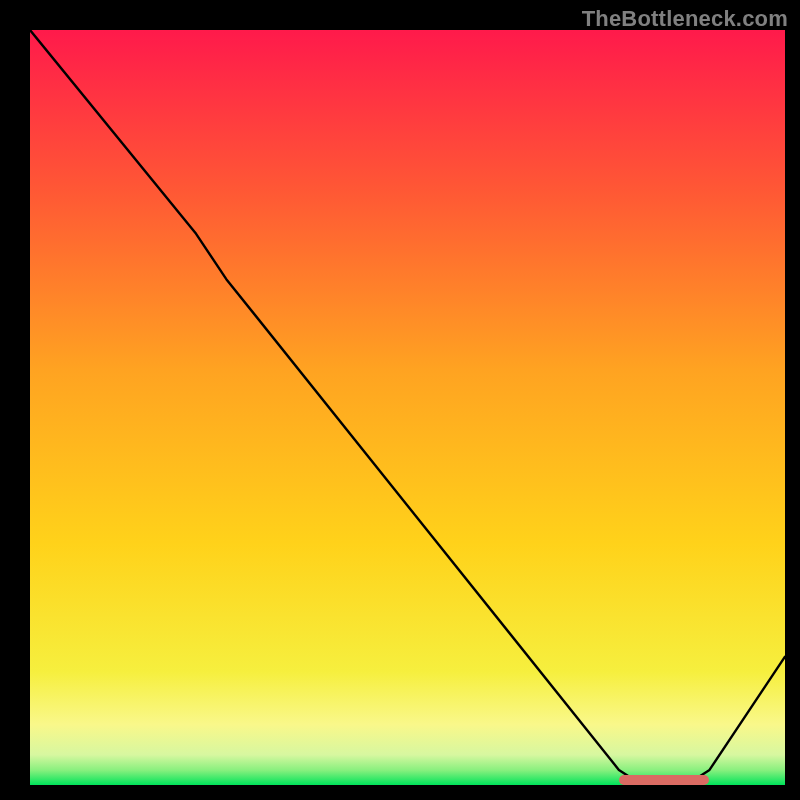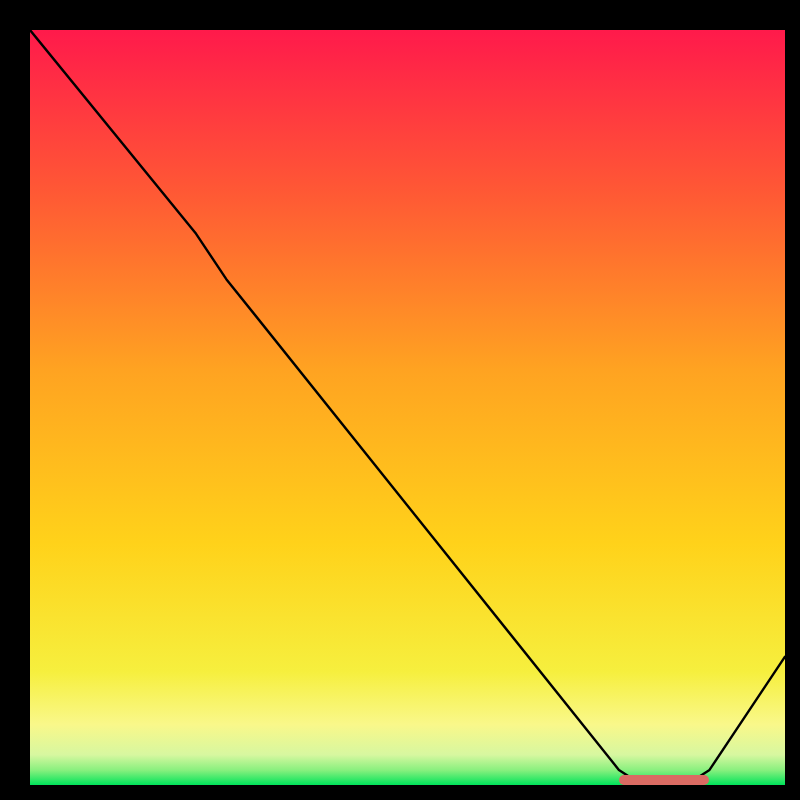--- a/index.html
+++ b/index.html
@@ -44,20 +44,21 @@
     border-radius: 5px;
     background: #da6b63;
     z-index: 3;
   }
 </style>
 </head>
 <body>
 
 <div class="wrap">
 
+  <div class="watermark">TheBottleneck.com</div>
 
   <div class="plot-area">
     <svg viewBox="0 0 755 755" preserveAspectRatio="none">
       <defs>
         <linearGradient id="bg-grad" x1="0" y1="0" x2="0" y2="1">
           <stop offset="0%" stop-color="#ff1a4b"></stop>
           <stop offset="22%" stop-color="#ff5a34"></stop>
           <stop offset="45%" stop-color="#ffa321"></stop>
           <stop offset="68%" stop-color="#ffd21a"></stop>
           <stop offset="85%" stop-color="#f6ef3e"></stop>

